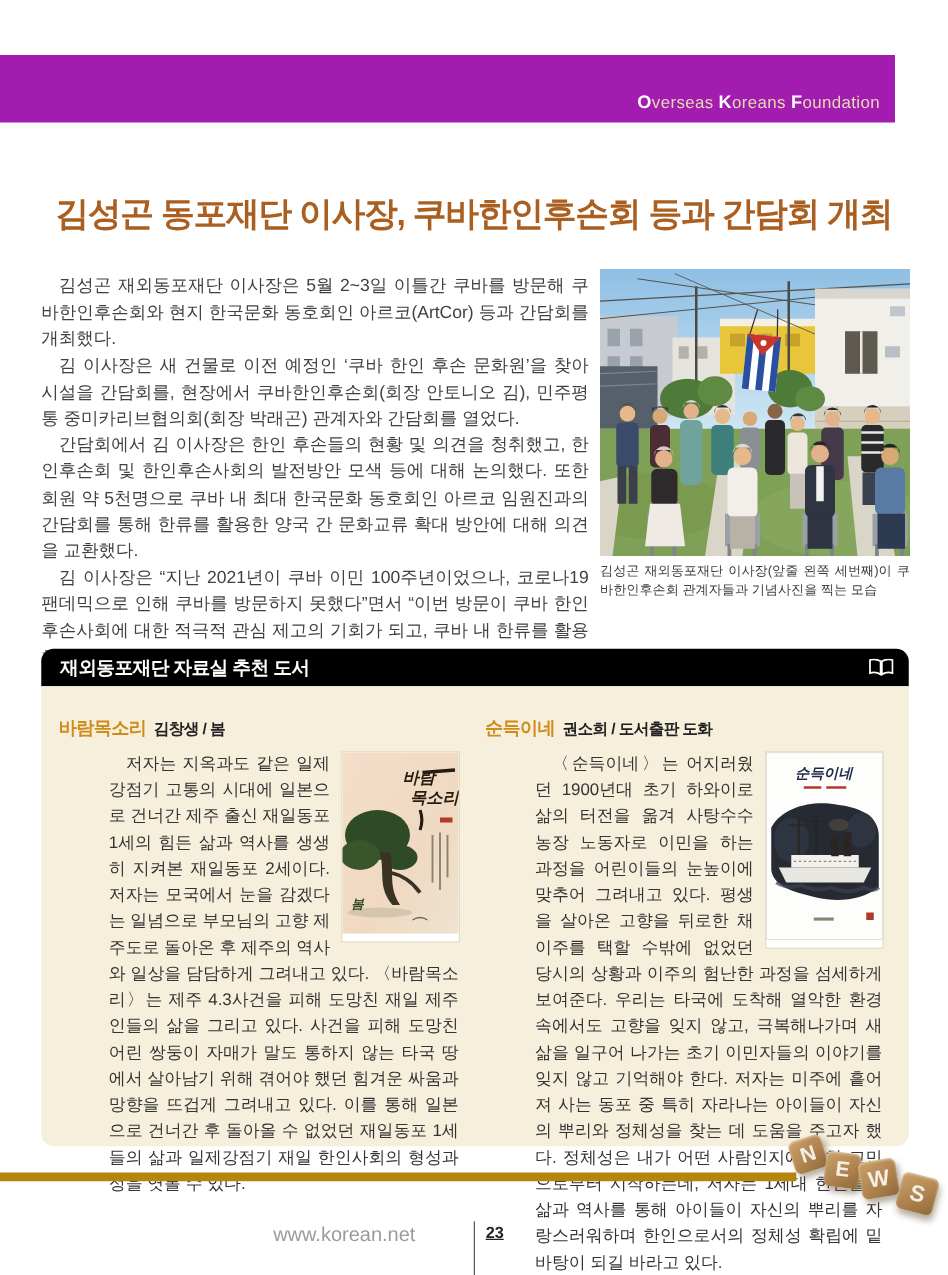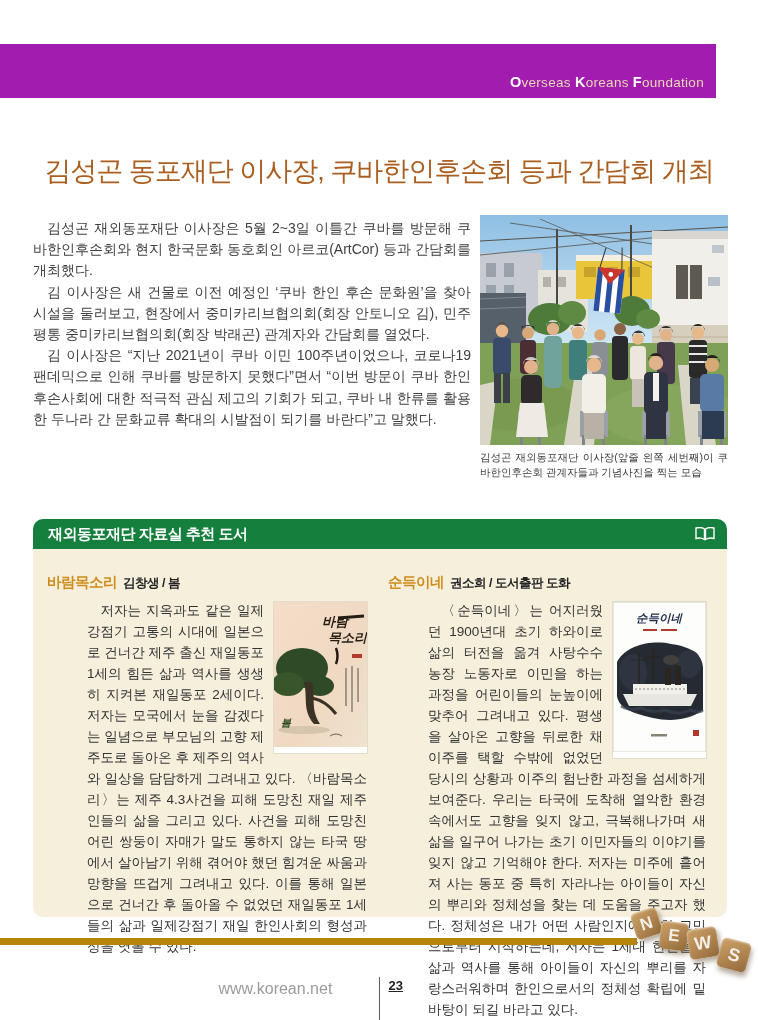--- a/index.html
+++ b/index.html
@@ -9,36 +9,36 @@
 
   
   .topbar { position:absolute; top:44px; left:0; width:716px; height:54px;
             background:#a21caf; display:flex; align-items:flex-end; justify-content:flex-end;
             padding:0 12px 8px 0; }
   .brand { font-size:13.5px; color:#E7DAB3; letter-spacing:.3px; }
   .brand .cap { color:#FFFFFF; font-weight:bold; font-size:14.5px; }
 
   
   .title { position:absolute; top:153px; left:0; width:758px; text-align:center;
-           font-size:27px; font-weight:normal; color:#AA5E1F; letter-spacing:-1px; }
+           font-size:27px; font-weight:bold; color:#AA5E1F; letter-spacing:-1px; }
 
   
   .article-text { position:absolute; left:33px; top:218px; width:438px;
                   font-size:14px; line-height:21.2px; color:#404040; text-align:justify; }
   .article-text p { text-indent:1em; }
 
   
   .photo-fig { position:absolute; left:480px; top:215px; width:248px; }
   .photo { width:248px; height:230px; overflow:hidden; }
   .photo svg { display:block; }
   .photo-caption { margin-top:5px; font-size:10.5px; line-height:14.5px; color:#3C3C3C; text-align:justify; }
 
   
   .rec-box { position:absolute; left:33px; top:519px; width:694px; height:398px; }
-  .rec-header { height:30px; background:#15803d; border-radius:10px 10px 0 0;
+  .rec-header { height:30px; background:#000000; border-radius:10px 10px 0 0;
                 display:flex; align-items:center; justify-content:space-between; padding:0 12px 0 15px; }
   .rec-title { color:#fff; font-weight:bold; font-size:15px; letter-spacing:-0.5px; }
   .book-icon { display:flex; align-items:center; }
   .rec-body { height:368px; background:#F6EFDC; border-radius:0 0 10px 10px;
               display:flex; padding:24px 10px 0 14px; gap:21px; }
   .book-col { width:320px; }
   .book-col.right { width:318px; }
   .book-head { margin-bottom:8px; }
   .book-title { color:#CF8C1C; font-weight:bold; font-size:14.5px; letter-spacing:-0.5px; }
   .book-author { color:#222; font-weight:bold; font-size:12.5px; margin-left:6px; letter-spacing:-0.5px; }
@@ -71,21 +71,22 @@
 <div class="page">
 
   <div class="topbar">
     <div class="brand"><span class="cap">O</span><span>verseas </span><span class="cap">K</span><span>oreans </span><span class="cap">F</span><span>oundation</span></div>
   </div>
 
   <h1 class="title">김성곤 동포재단 이사장, 쿠바한인후손회 등과 간담회 개최</h1>
 
   <div class="article-text">
     <p>김성곤 재외동포재단 이사장은 5월 2~3일 이틀간 쿠바를 방문해 쿠바한인후손회와 현지 한국문화 동호회인 아르코(ArtCor) 등과 간담회를 개최했다.</p>
-    <p>김 이사장은 새 건물로 이전 예정인 ‘쿠바 한인 후손 문화원’을 찾아 시설을 둘러보고, 현장에서 중미카리브협의회(회장 안토니오 김), 민주평통 중미카리브협의회(회장 박래곤) 관계자와 간담회를 열었다.</p>
+    <p>김 이사장은 새 건물로 이전 예정인 ‘쿠바 한인 후손 문화원’을 찾아 시설을 간담회를, 현장에서 쿠바한인후손회(회장 안토니오 김), 민주평통 중미카리브협의회(회장 박래곤) 관계자와 간담회를 열었다.</p>
+    <p>간담회에서 김 이사장은 한인 후손들의 현황 및 의견을 청취했고, 한인후손회 및 한인후손사회의 발전방안 모색 등에 대해 논의했다. 또한 회원 약 5천명으로 쿠바 내 최대 한국문화 동호회인 아르코 임원진과의 간담회를 통해 한류를 활용한 양국 간 문화교류 확대 방안에 대해 의견을 교환했다.</p>
     <p>김 이사장은 “지난 2021년이 쿠바 이민 100주년이었으나, 코로나19 팬데믹으로 인해 쿠바를 방문하지 못했다”면서 “이번 방문이 쿠바 한인 후손사회에 대한 적극적 관심 제고의 기회가 되고, 쿠바 내 한류를 활용한 두나라 간 문화교류 확대의 시발점이 되기를 바란다”고 말했다.</p>
   </div>
 
   <figure class="photo-fig">
     <div class="photo">
       <svg width="248" height="230" viewBox="0 0 248 230" xmlns="http://www.w3.org/2000/svg">
         <defs>
           <linearGradient id="skyg" x1="0" y1="0" x2="0" y2="1">
             <stop offset="0" stop-color="#8FBFE4"></stop>
               <stop offset="1" stop-color="#CFE6F3"></stop>

